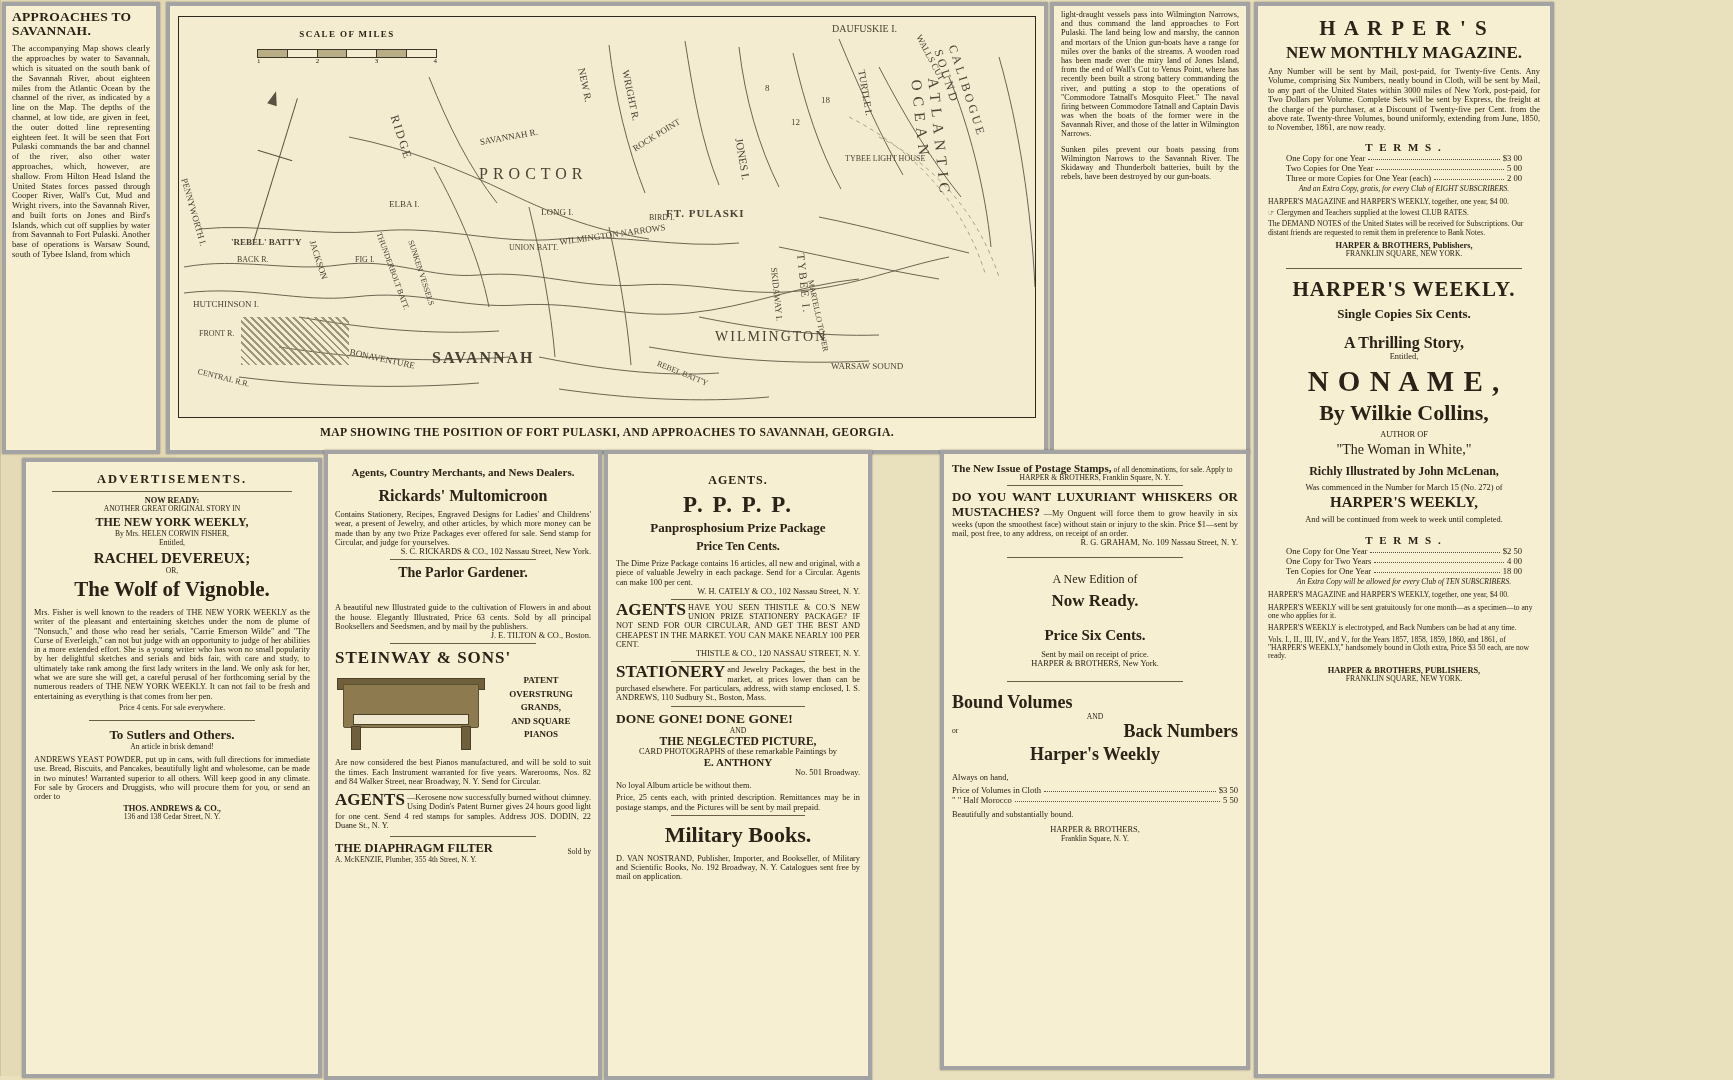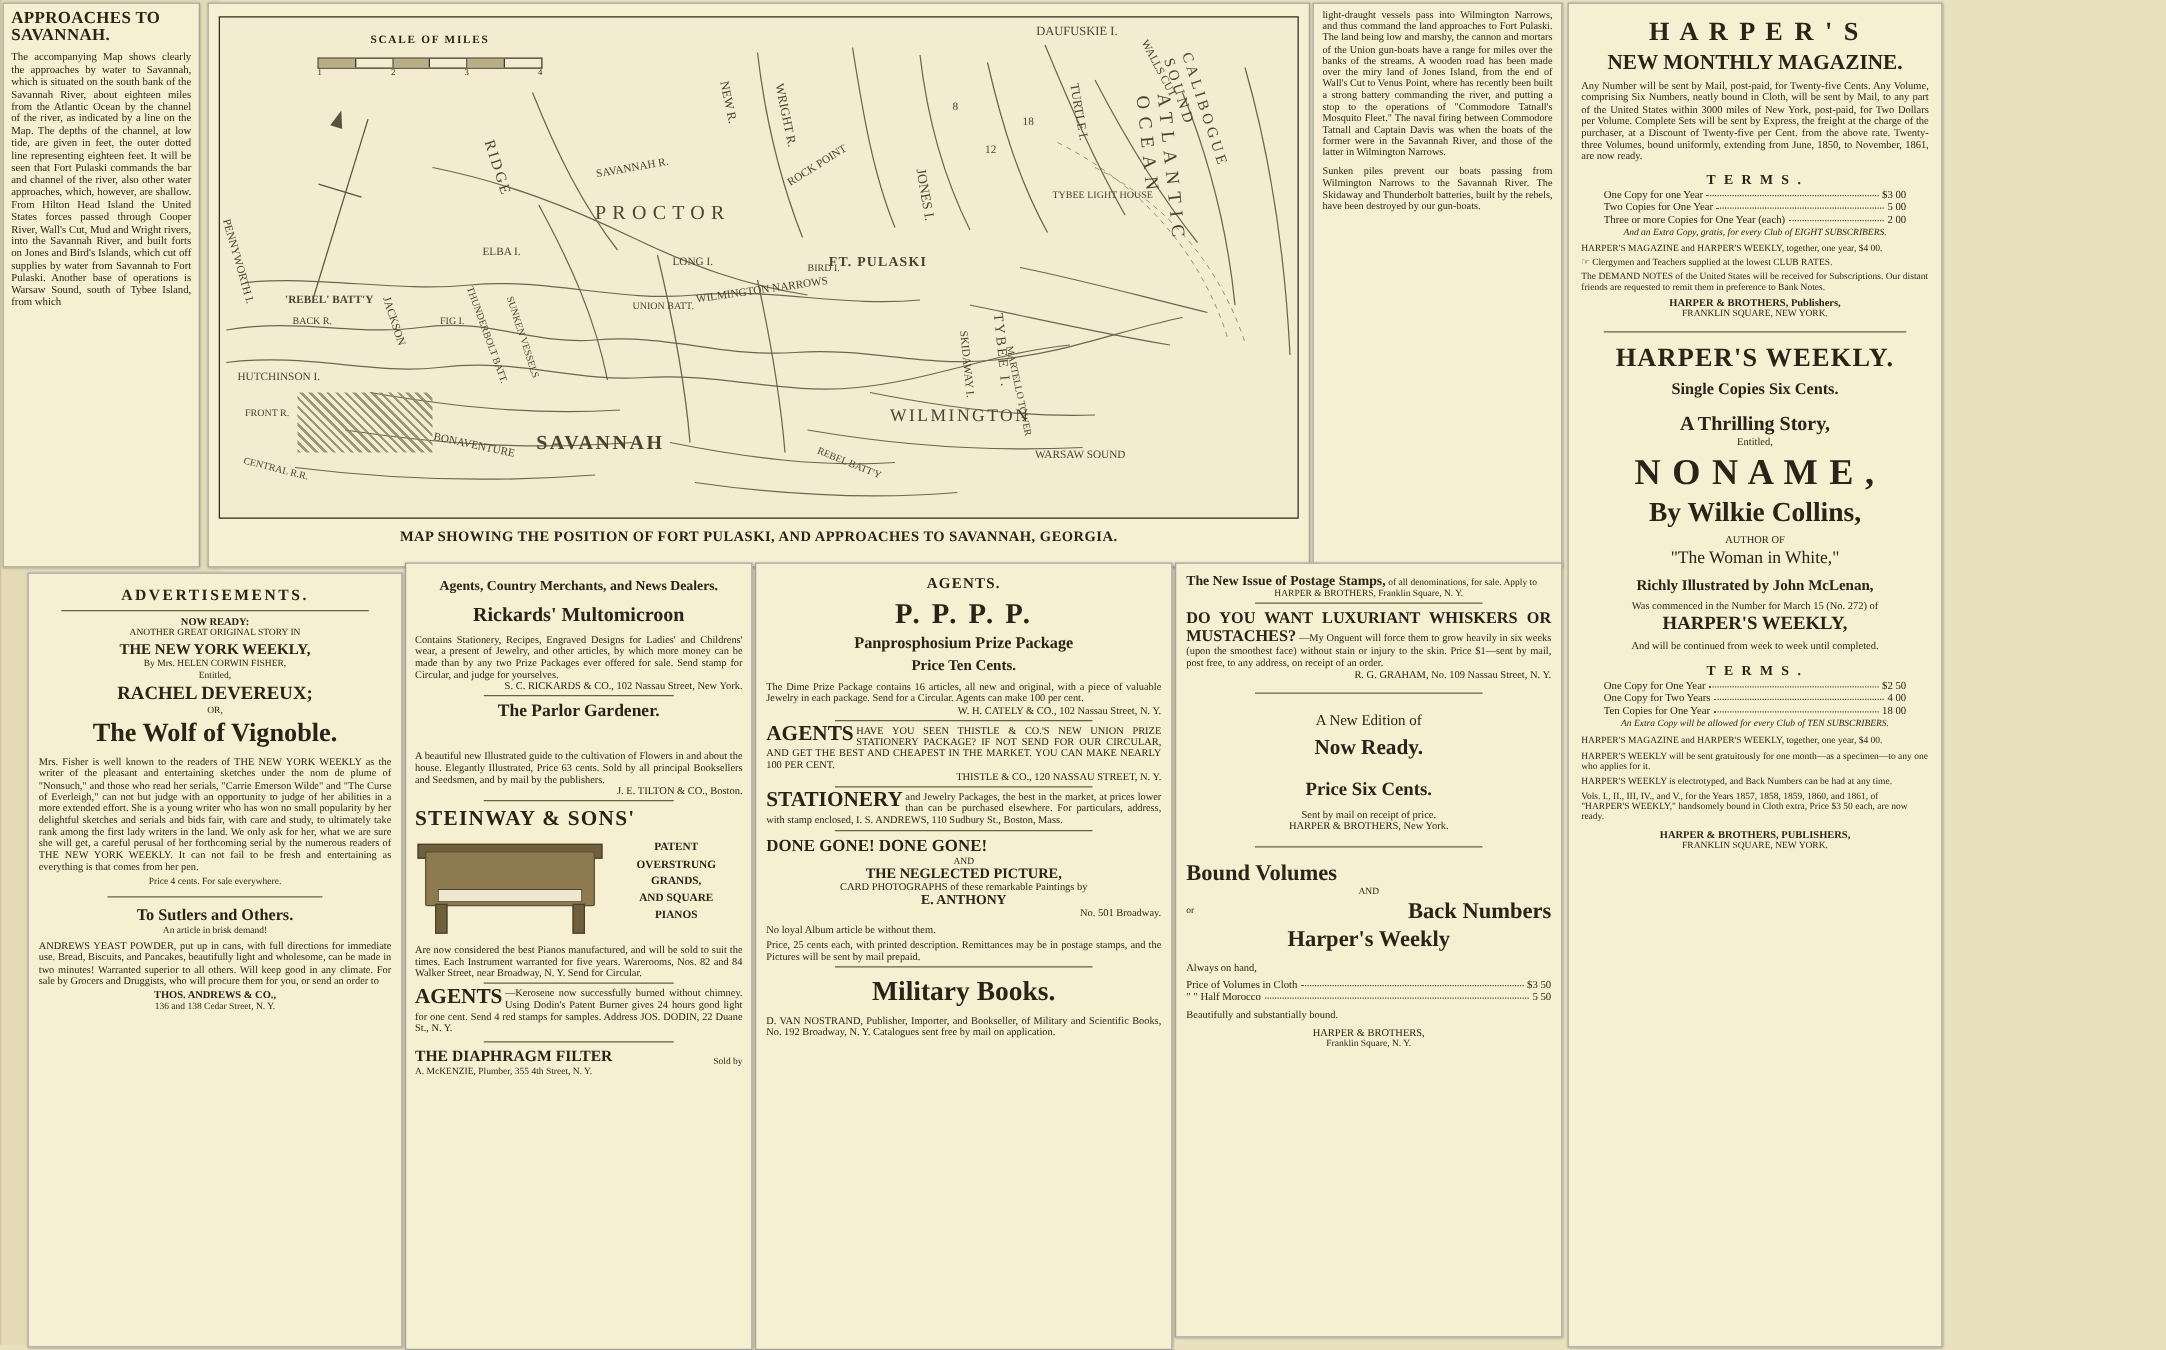--- a/index.html
+++ b/index.html
@@ -10,21 +10,21 @@
     color:#2b2317;
     overflow:hidden;
     position:relative;
   }
   .page{position:absolute;inset:0;background:#e9e0bd;}
   
   .panel{
     position:absolute;
     background:#f6efd2;
     box-shadow:0 0 2px rgba(0,0,0,.35);
-    border:1px solid #a3a3a3;
+    border:4px solid #a3a3a3;
     box-sizing:border-box;
     overflow:hidden;
   }
   .col-text{font-size:9.3px;line-height:1.12;text-align:justify;}
   .ctr{text-align:center;}
   .sc{font-variant:small-caps;}
   .rule{border:0;border-top:1px solid #6a5f44;margin:4px 18px;}
   .rule-sh{border:0;border-top:1px solid #6a5f44;margin:3px 55px;}
   .hd2{font-size:12.5px;font-weight:bold;text-align:center;}
   .hd3{font-size:11px;font-weight:bold;text-align:center;}
@@ -48,21 +48,21 @@
   .scalebar i:last-child{border-right:0;}
   .scalenums{display:flex;font-size:7px;justify-content:space-between;margin-top:-1px;}
   
   .compass{position:absolute;left:48px;top:78px;width:96px;height:150px;}
   .compass .nline{position:absolute;left:50%;top:0;width:1px;height:150px;background:#5a5240;transform:rotate(17deg);transform-origin:50% 50%;}
   .compass .nhead{position:absolute;left:42px;top:-4px;width:0;height:0;border-left:5px solid transparent;border-right:5px solid transparent;border-bottom:14px solid #5a5240;transform:rotate(17deg);}
   .compass .cross{position:absolute;left:30px;top:60px;width:36px;height:1px;background:#5a5240;transform:rotate(17deg);}
   
   #adv1{left:22px;top:458px;width:300px;height:620px;padding:4px 8px;}
   #adv2{left:324px;top:450px;width:278px;height:630px;padding:4px 7px;}
-  #adv3{left:604px;top:450px;width:334px;height:630px;padding:0 8px;}
+  #adv3{left:604px;top:450px;width:268px;height:630px;padding:11px 8px;}
   #adv4{left:940px;top:450px;width:310px;height:620px;padding:4px 8px;}
   #adv5{left:1254px;top:2px;width:300px;height:1076px;padding:6px 10px;}
   #rightstrip{left:1556px;top:2px;width:175px;height:1076px;background:#e4dbb6;border-left:1px solid #cfc49c;}
   #textcol{left:1050px;top:2px;width:200px;height:452px;padding:4px 7px;}
   #textcol .body{font-size:8.2px;line-height:1.12;text-align:justify;}
   .price-row{display:flex;justify-content:space-between;font-size:8.6px;padding:0 18px;}
   .dots{flex:1;border-bottom:1px dotted #5a5240;margin:0 3px 3px 3px;}
   .piano{margin:6px auto 4px auto;width:150px;height:76px;position:relative;}
   .piano .body{position:absolute;left:8px;top:10px;width:134px;height:42px;background:#8d7a4e;border:1px solid #5d5133;border-radius:2px;}
   .piano .lid{position:absolute;left:2px;top:4px;width:146px;height:10px;background:#6f5f3b;border:1px solid #4b4129;}

